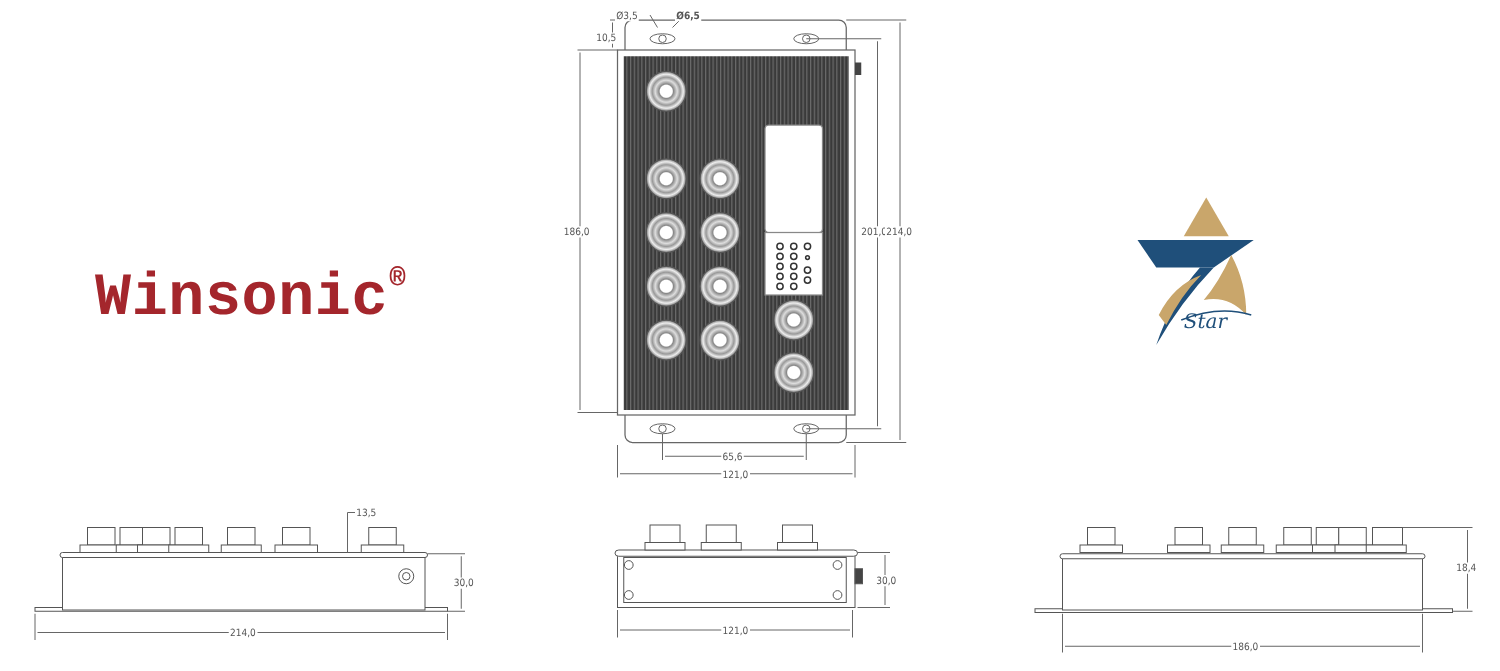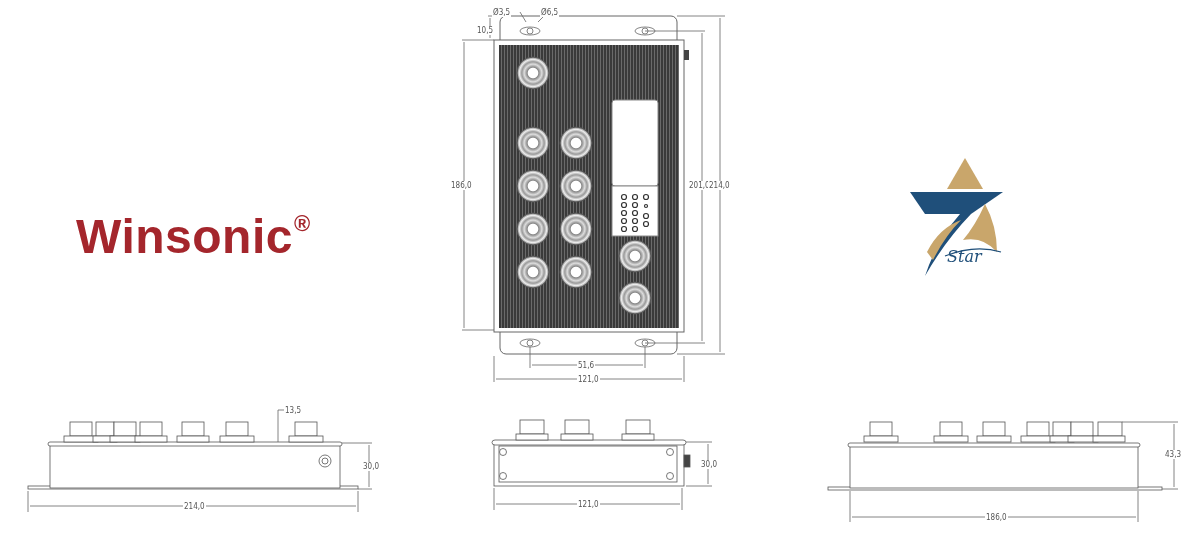--- a/index.html
+++ b/index.html
@@ -1,19 +1,19 @@
 <!DOCTYPE html>
 <html><head>
 <meta charset="utf-8">
 <style>
   html,body{margin:0;padding:0;background:#ffffff;}
   body{width:1200px;height:537px;position:relative;overflow:hidden;font-family:"DejaVu Sans",sans-serif;}
   .abs{position:absolute;}
   .dim{position:absolute;font-family:"DejaVu Sans Condensed","DejaVu Sans",sans-serif;font-size:8px;color:#555;background:#fff;line-height:9px;padding:0 1px;white-space:nowrap;}
-  .logo-winsonic{position:absolute;left:76px;top:196px;font-family:Liberation Sans, sans-serif;font-weight:bold;font-size:48px;color:#a4262c;letter-spacing:0.5px;line-height:56px;}
+  .logo-winsonic{position:absolute;left:76px;top:196px;font-family:Liberation Mono, monospace;font-weight:bold;font-size:48px;color:#a4262c;letter-spacing:0.5px;line-height:56px;}
   .logo-winsonic sup{font-size:22px;vertical-align:22px;margin-left:1px;}
   svg{position:absolute;left:0;top:0;}
 </style>
 </head>
 <body>
 
 <div class="logo-winsonic"><span>Winsonic</span><sup>®</sup></div>
 
 <div class="abs" style="left:905px;top:156px;width:110px;height:125px;">
   <svg width="110" height="125" viewBox="0 0 110 125">
@@ -114,26 +114,26 @@
       <line x1="645" y1="347" x2="645" y2="368"></line>
       <line x1="532" y1="365" x2="643" y2="365"></line>
       <line x1="494" y1="356" x2="494" y2="382"></line>
       <line x1="684" y1="356" x2="684" y2="382"></line>
       <line x1="496" y1="379" x2="682" y2="379"></line>
       <line x1="520" y1="12" x2="526" y2="22"></line>
       <line x1="548" y1="12" x2="538" y2="22"></line>
     </g>
   </svg>
   <span class="dim" style="left:492px;top:8px;">Ø3,5</span>
-  <span class="dim" style="left:540px;top:8px;">Ø6,5</span>
+  <span class="dim" style="left:540px;top:8px;font-weight:bold;">Ø6,5</span>
   <span class="dim" style="left:476px;top:26px;">10,5</span>
   <span class="dim" style="left:450px;top:181px;">186,0</span>
   <span class="dim" style="left:688px;top:181px;">201,0</span>
   <span class="dim" style="left:708px;top:181px;">214,0</span>
-  <span class="dim" style="left:577px;top:361px;">51,6</span>
+  <span class="dim" style="left:577px;top:361px;">65,6</span>
   <span class="dim" style="left:577px;top:375px;">121,0</span>
 </div>
 
 <div class="abs" style="left:0;top:400px;width:400px;height:137px;">
   <svg width="400" height="137" viewBox="0 0 400 137">
     <g fill="#fff" stroke="#555" stroke-width="0.8">
       <rect x="28" y="86" width="330" height="3"></rect>
       <rect x="50" y="44" width="290" height="44"></rect>
       <rect x="48" y="42" width="294" height="4" rx="2"></rect>
 
@@ -226,15 +226,15 @@
     </g>
     <g stroke="#666" stroke-width="0.8" fill="none">
       <line x1="302" y1="22" x2="358" y2="22"></line>
       <line x1="342" y1="89" x2="358" y2="89"></line>
       <line x1="354" y1="24" x2="354" y2="87"></line>
       <line x1="30" y1="91" x2="30" y2="122"></line>
       <line x1="318" y1="91" x2="318" y2="122"></line>
       <line x1="32" y1="117" x2="316" y2="117"></line>
     </g>
   </svg>
-  <span class="dim" style="left:344px;top:50px;">43,3</span>
+  <span class="dim" style="left:344px;top:50px;">18,4</span>
   <span class="dim" style="left:165px;top:113px;">186,0</span>
 </div>
 
 </body></html>

